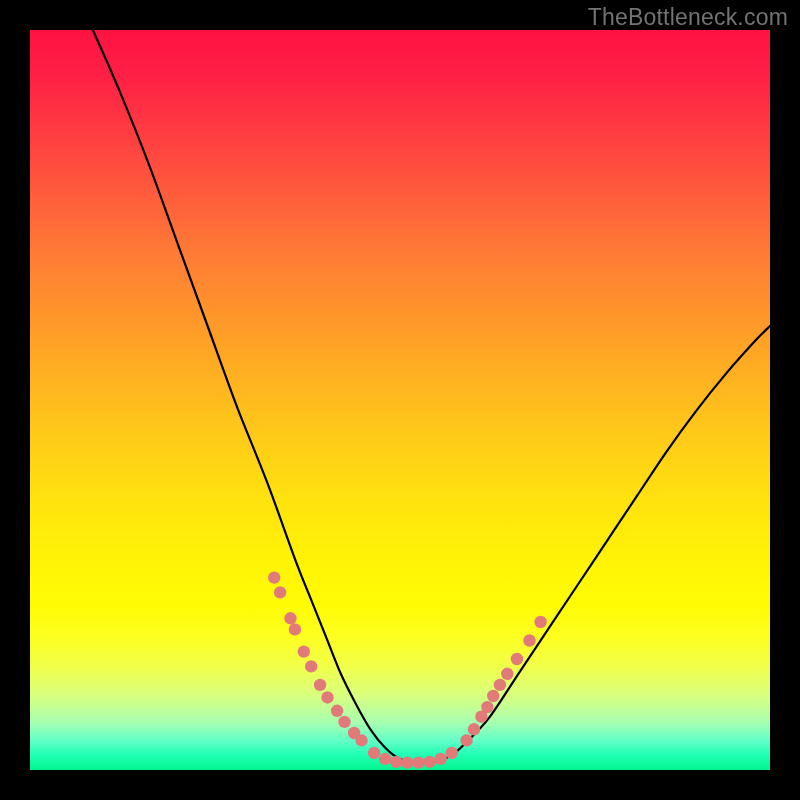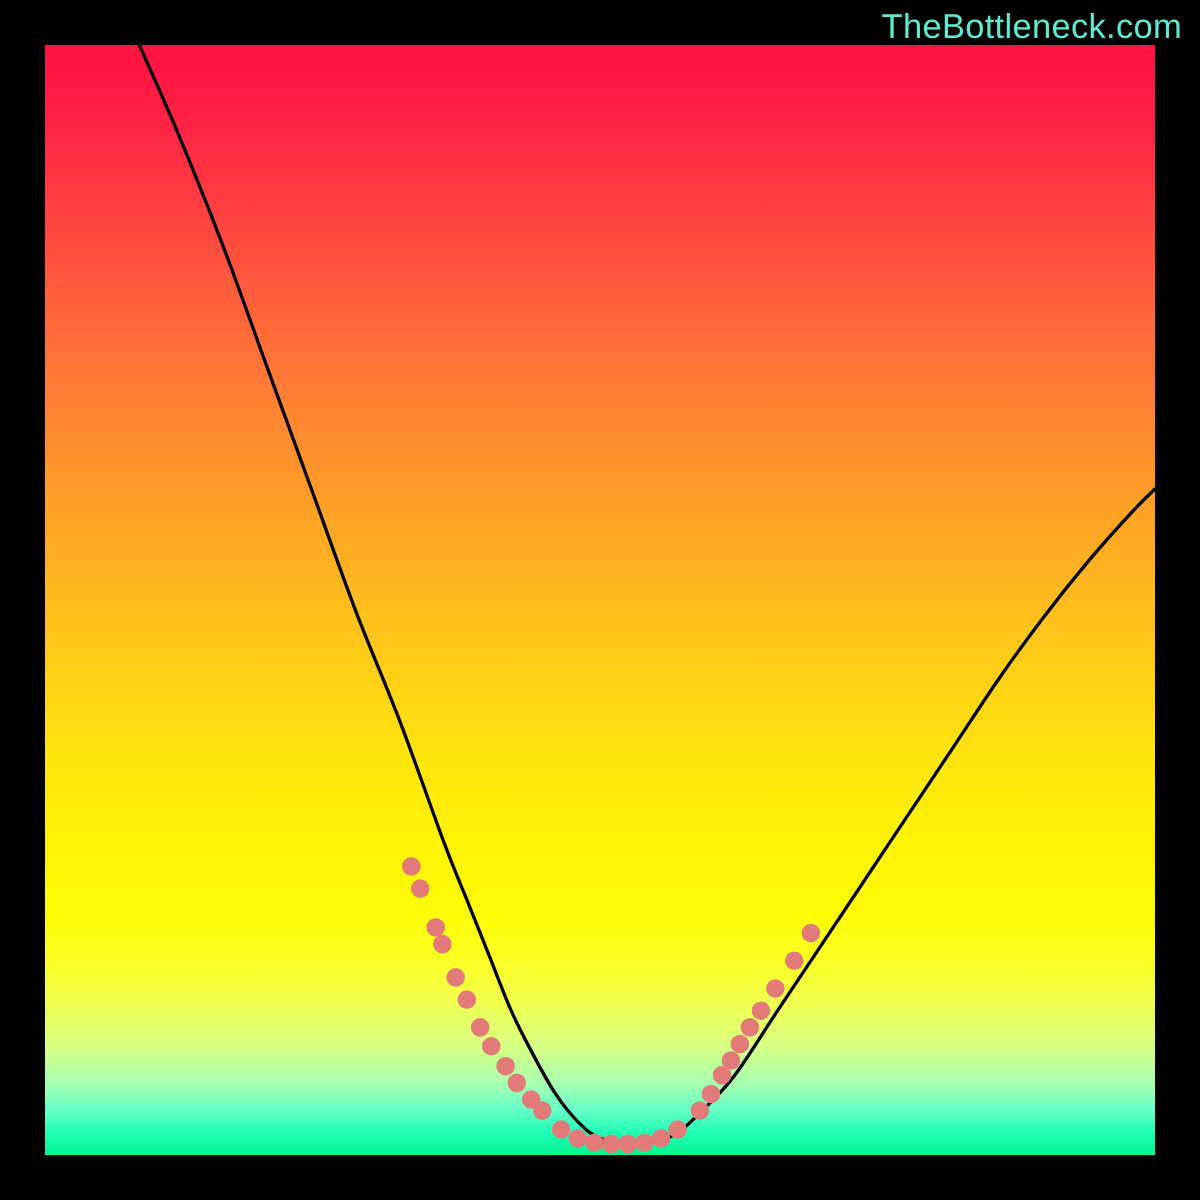--- a/index.html
+++ b/index.html
@@ -55,21 +55,21 @@
     position: absolute;
     left: 0;
     top: 0;
     width: 100%;
     height: 100%;
   }
   .watermark {
     position: absolute;
     top: 4px;
     right: 12px;
-    color: #5eead4;
+    color: #737373;
     font-size: 23px;
     font-weight: 400;
     letter-spacing: 0.2px;
     pointer-events: none;
   }
 </style>
 </head>
 <body>
 
 <div class="outer">

